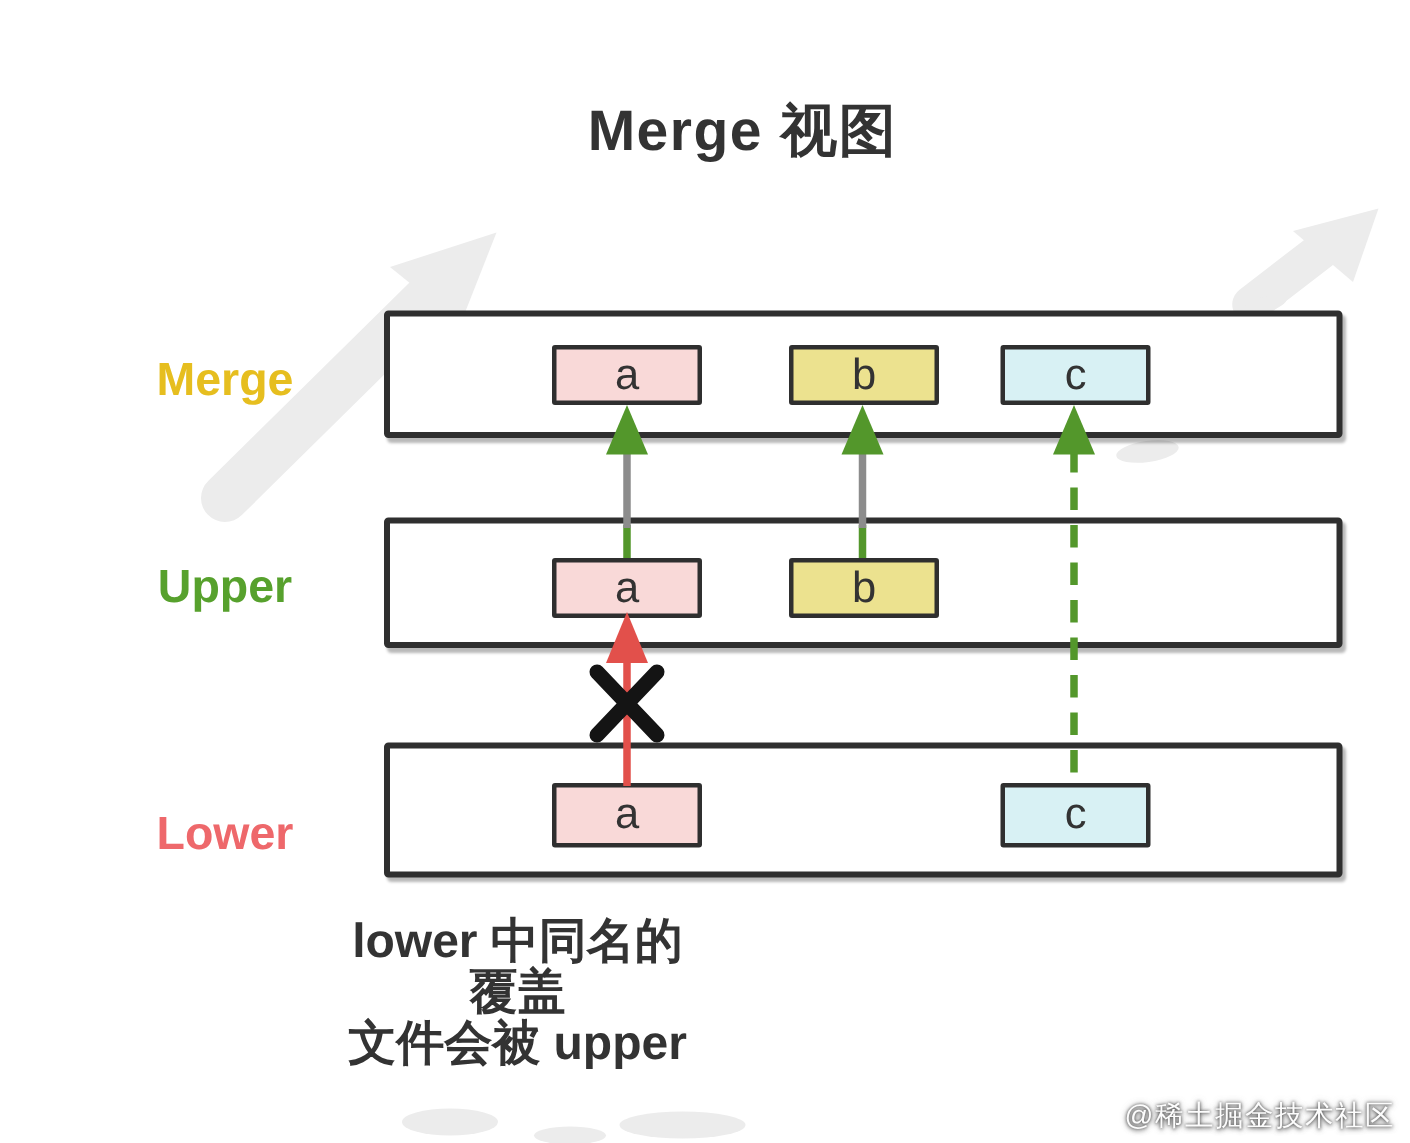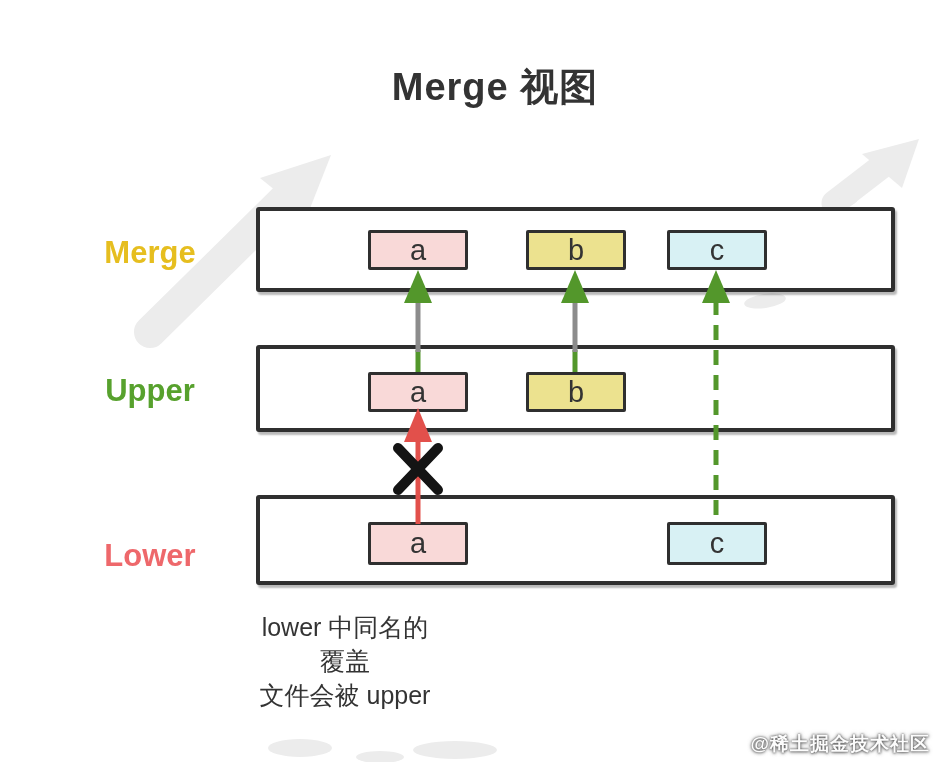--- a/index.html
+++ b/index.html
@@ -35,24 +35,24 @@
   .col-a{left:368px;} .col-b{left:526px;} .col-c{left:667px;}
   .layer-label{
     position:absolute;left:98px;width:104px;text-align:center;
     font-size:31px;font-weight:700;z-index:3;
   }
   #label-merge{top:235px;color:var(--label_merge);}
   #label-upper{top:373px;color:var(--label_upper);}
   #label-lower{top:526px;color:var(--label_lower);margin-top:12px;}
   .caption{
     position:absolute;left:190px;top:610px;width:310px;text-align:center;
-    font-size:25px;font-weight:400;color:var(--title_text);line-height:34px;z-index:2;
+    font-size:32px;font-weight:700;color:var(--title_text);line-height:34px;z-index:2;
   }
   .watermark{
-    position:absolute;right:10px;bottom:5px;font-size:19px;font-weight:700;z-index:5;
+    position:absolute;right:10px;bottom:5px;font-size:19px;font-weight:400;z-index:5;
     color:#fcfcfc;
     text-shadow:0 0 2px rgba(70,70,70,0.95),0 0 4px rgba(100,100,100,0.7),0 1px 3px rgba(80,80,80,0.6);
     letter-spacing:1px;
   }
   .hand-line{stroke:var(--hand_arrow);}
   .hand-head{fill:var(--hand_arrow);}
   .smudge{fill:var(--hand_arrow);}
   .green-line{stroke:var(--connector_green);}
   .gray-line{stroke:var(--connector_gray);}
   .green-head{fill:var(--connector_green);}

